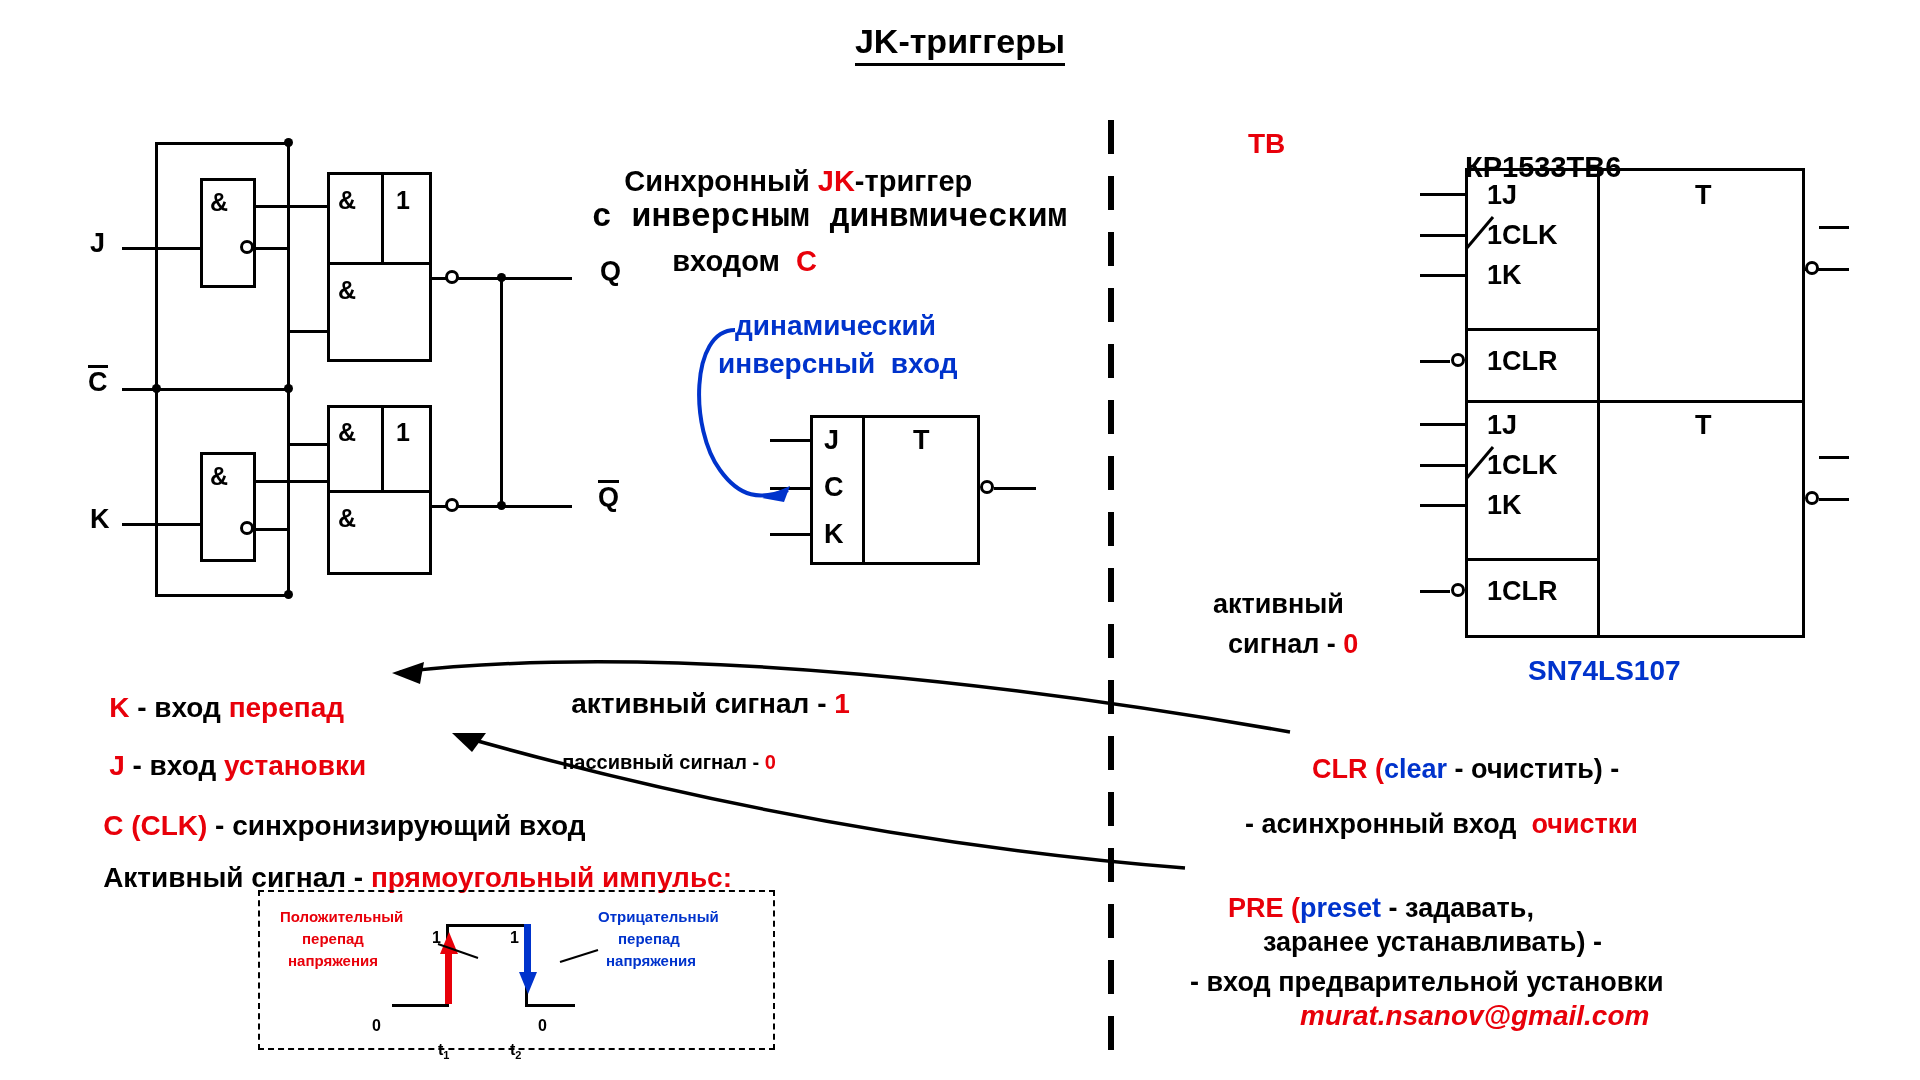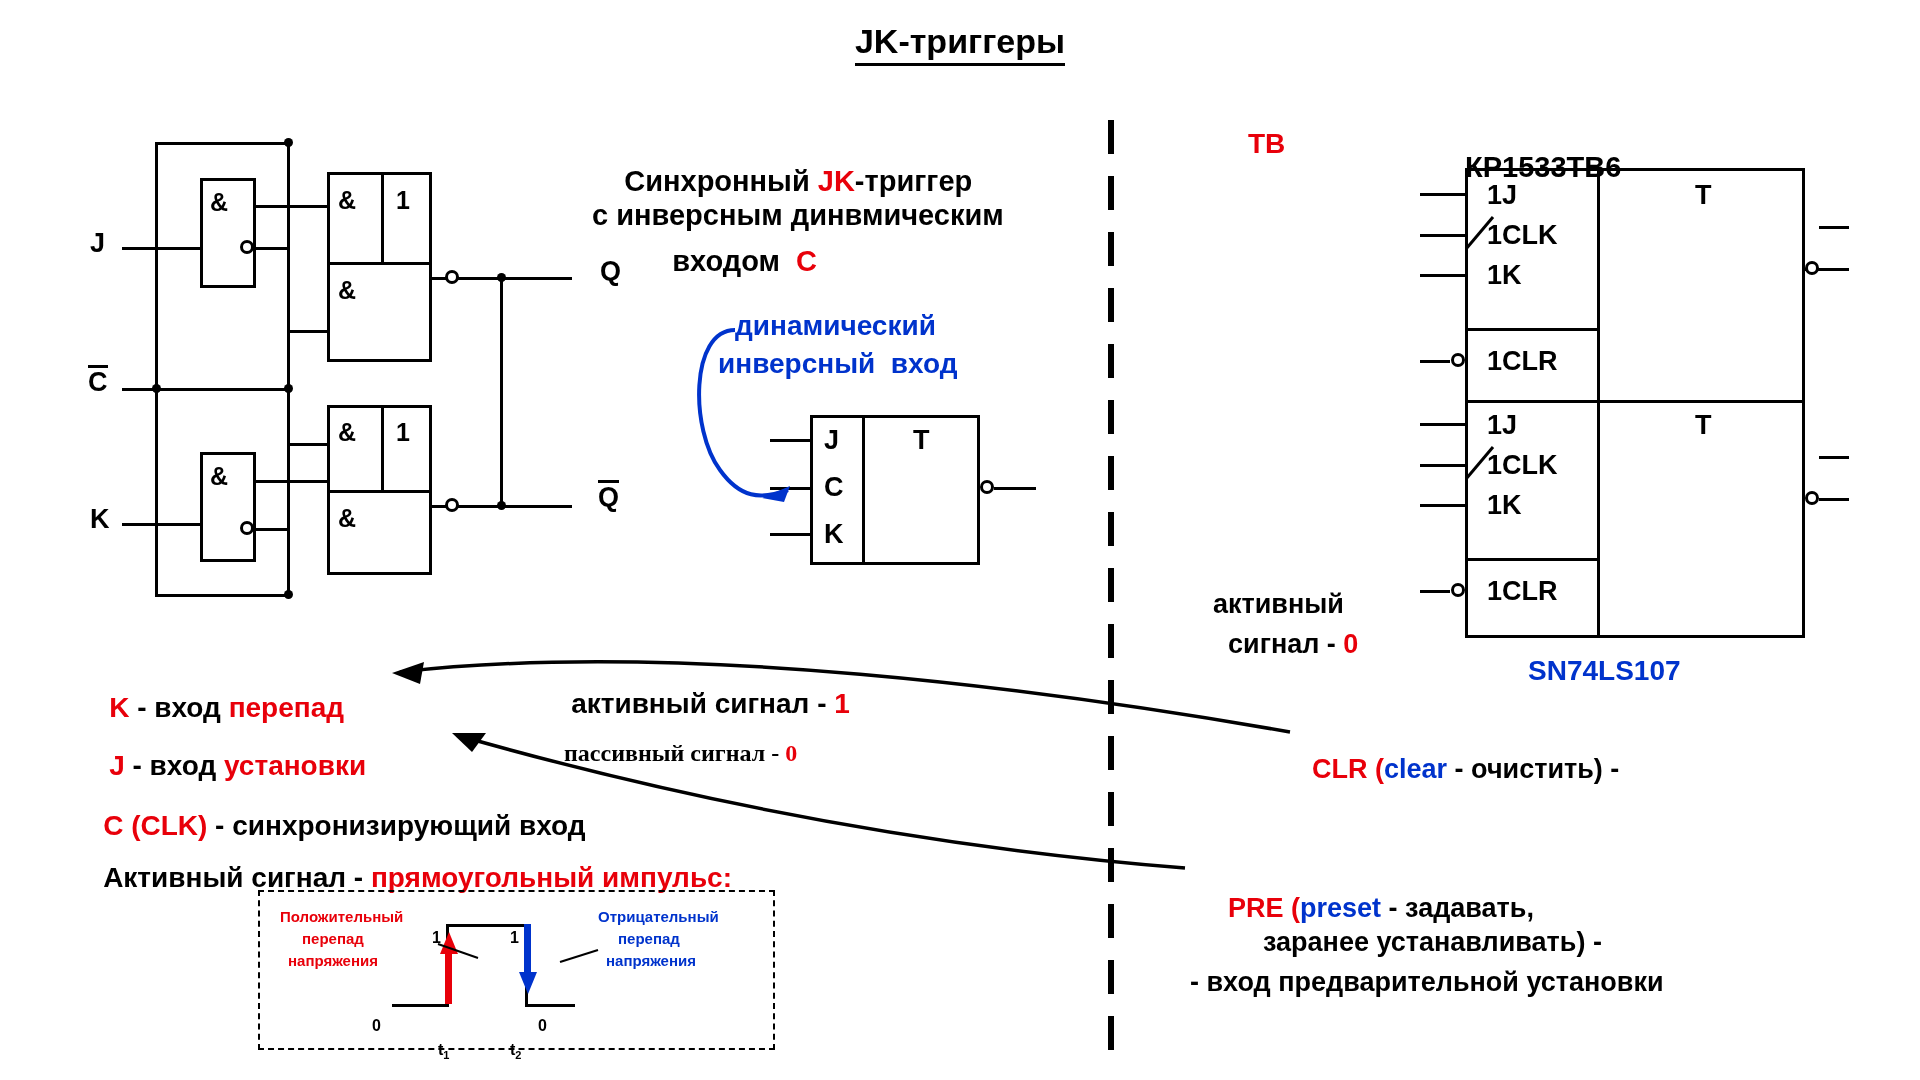--- a/index.html
+++ b/index.html
@@ -198,21 +198,21 @@
 
     <div class="hline" style="left:432px;top:505px;width:140px;"></div>
     <div class="bubble" style="left:445px;top:498px;"></div>
     <div class="dot" style="left:497px;top:501px;"></div>
     <div class="pinlabel" style="left:598px;top:480px;"><span class="overbar">Q</span></div>
   </div>
 
   <div class="txt bold" style="left:592px;top:132px;font-size:29px;">
     <span class="black">Синхронный </span><span class="red">JK</span><span class="black">-триггер</span>
   </div>
-  <div class="txt bold black" style="left:592px;top:172px;font-size:29px;">с инверсным динвмическим</div>
+  <div class="txt bold black" style="left:592px;top:172px;font-size:33px;font-family:Liberation Mono, monospace;">с инверсным динвмическим</div>
   <div class="txt bold" style="left:640px;top:212px;font-size:29px;text-align:center;">
     <span class="black">входом  </span><span class="red">C</span>
   </div>
 
   <div class="txt bold blue" style="left:735px;top:310px;font-size:28px;">динамический</div>
   <div class="txt bold blue" style="left:718px;top:348px;font-size:28px;">инверсный  вход</div>
 
   <div class="abs" style="left:810px;top:415px;width:200px;height:150px;">
     <div class="box" style="left:0;top:0;width:170px;height:150px;"></div>
     <div class="vline" style="left:52px;top:0;height:150px;"></div>
@@ -288,21 +288,21 @@
   <div class="txt bold" style="left:78px;top:660px;font-size:28px;">
     <span class="red">K</span><span class="black"> - вход </span><span class="red">перепад</span>
   </div>
   <div class="txt bold" style="left:78px;top:718px;font-size:28px;">
     <span class="red">J</span><span class="black"> - вход </span><span class="red">установки</span>
   </div>
 
   <div class="txt bold" style="left:540px;top:656px;font-size:28px;">
     <span class="black">активный сигнал - </span><span class="red">1</span>
   </div>
-  <div class="txt bold" style="left:540px;top:712px;font-size:24px;font-family:Liberation Serif, serif;">
+  <div class="txt bold" style="left:540px;top:728px;font-size:20px;">
     <span class="black">пассивный сигнал - </span><span class="red">0</span>
   </div>
 
   <div class="txt bold" style="left:72px;top:778px;font-size:28px;">
     <span class="red">C (CLK)</span><span class="black"> - синхронизирующий вход</span>
   </div>
   <div class="txt bold" style="left:72px;top:830px;font-size:28px;">
     <span class="black">Активный сигнал - </span><span class="red">прямоугольный импульс:</span>
   </div>
 
@@ -336,27 +336,31 @@
       <div style="position:absolute;left:0px;top:48px;width:0;height:0;border-left:9px solid transparent;border-right:9px solid transparent;border-top:22px solid #0033cc;"></div>
     </div>
 
     <div class="txt tiny2 black" style="left:178px;top:122px;"><span>t</span><sub style="font-size:11px">1</sub></div>
     <div class="txt tiny2 black" style="left:250px;top:122px;"><span>t</span><sub style="font-size:11px">2</sub></div>
   </div>
 
   <div class="txt bold" style="left:1282px;top:723px;font-size:27px;">
     <span class="red">CLR (</span><span class="blue">clear</span><span class="black"> - очистить) -</span>
   </div>
+  <div class="txt bold" style="left:1215px;top:778px;font-size:27px;">
+    <span class="black">- асинхронный вход  </span><span class="red">очистки</span>
+  </div>
 
   <div class="txt bold" style="left:1198px;top:862px;font-size:27px;">
     <span class="red">PRE (</span><span class="blue">preset</span><span class="black"> - задавать,</span>
   </div>
   <div class="txt bold black" style="left:1263px;top:900px;font-size:27px;">заранее устанавливать) -</div>
   <div class="txt bold black" style="left:1190px;top:940px;font-size:27px;">- вход предварительной установки</div>
 
+  <div class="txt bold red" style="left:1300px;top:1000px;font-size:28px;font-style:italic;">murat.nsanov@gmail.com</div>
 
   <svg class="ovl" viewBox="0 0 1920 1080">
 
     <path d="M 735 330 C 690 330 690 430 720 470 C 740 498 760 500 788 490" stroke="#0033cc" stroke-width="4" fill="none"></path>
     <polygon points="790,486 762,498 784,502" fill="#0033cc"></polygon>
 
     <path d="M 1290 732 C 1050 690 680 640 400 672" stroke="#000" stroke-width="3.5" fill="none"></path>
     <polygon points="392,673 424,662 420,684" fill="#000"></polygon>
 
     <path d="M 1185 868 C 900 845 650 790 460 736" stroke="#000" stroke-width="3.5" fill="none"></path>

